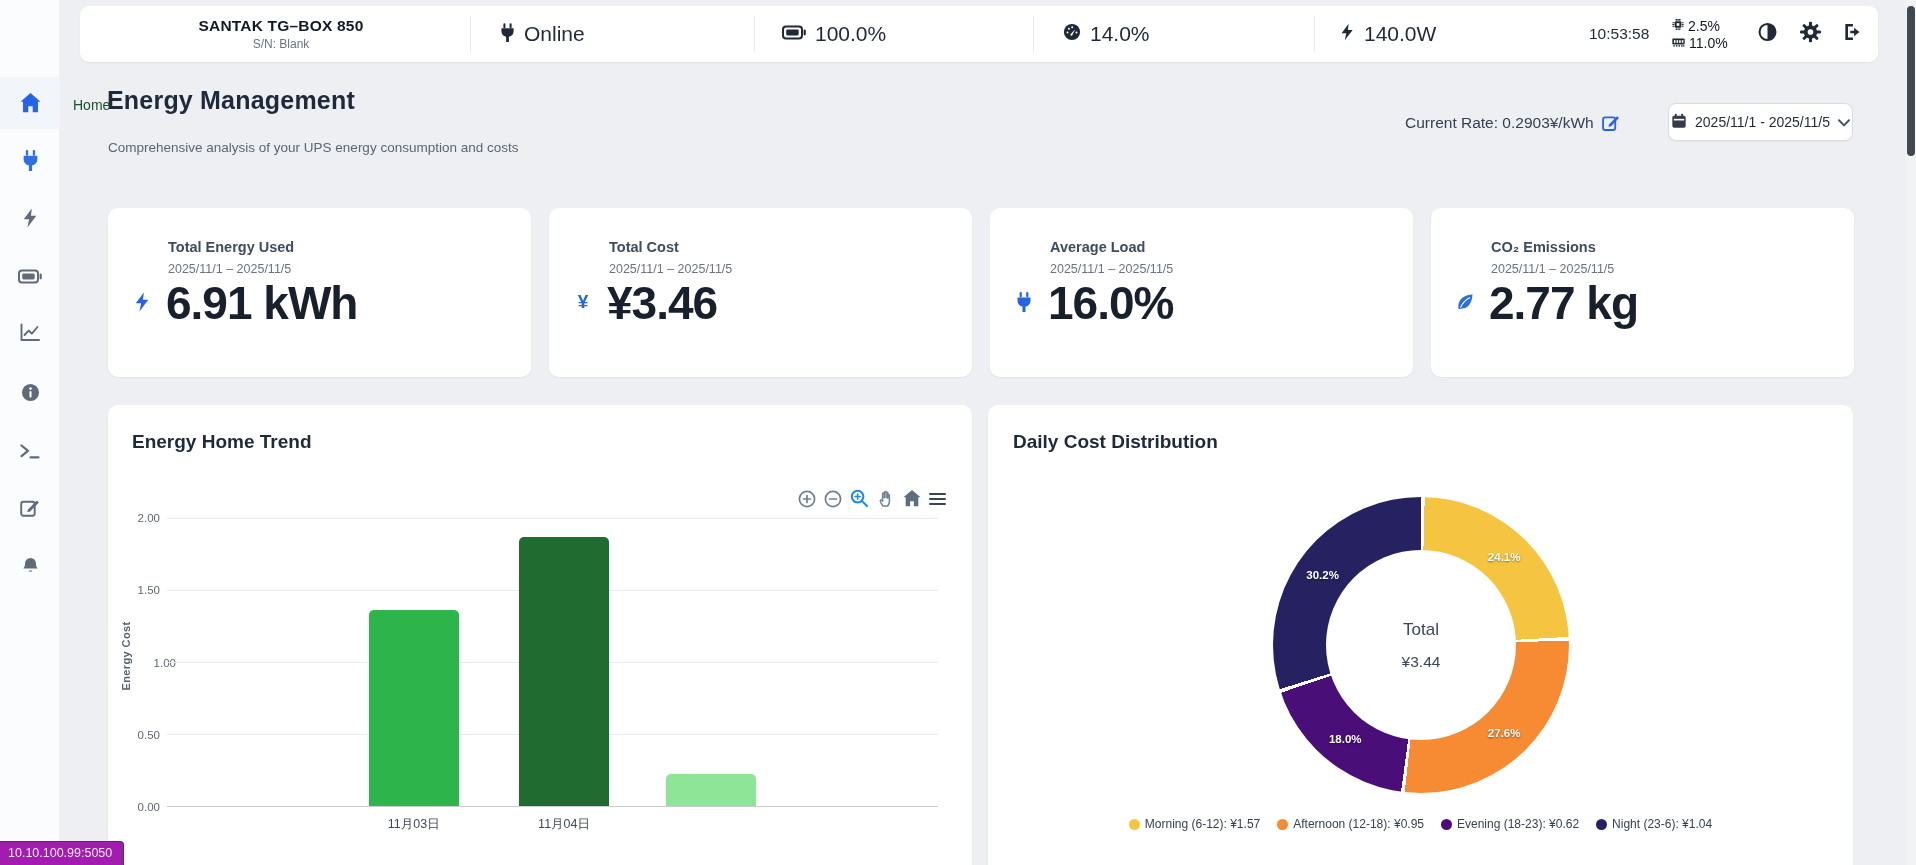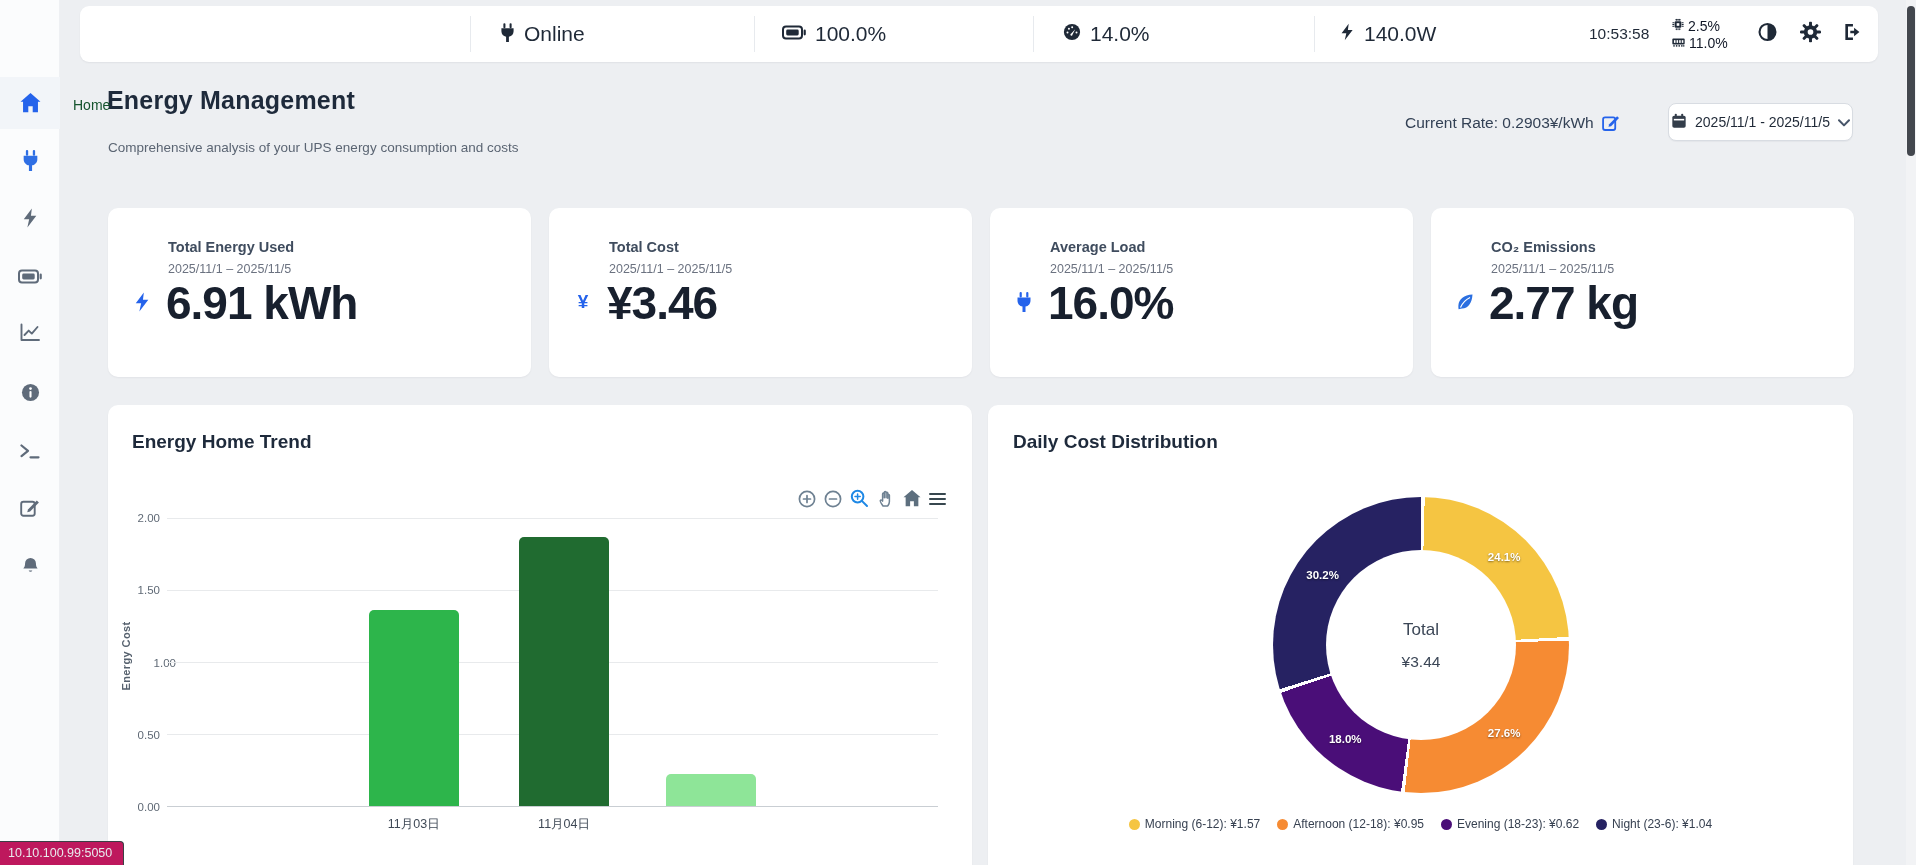--- a/index.html
+++ b/index.html
@@ -65,21 +65,21 @@
   .donut-hole { position:absolute; left:53px; top:53px; width:190px; height:190px; border-radius:50%; background:#ffffff; }
   .donut-label { position:absolute; transform:translate(-50%,-50%); font-size:11.5px; font-weight:bold; color:#ffffff; text-shadow:0 1px 2px rgba(0,0,0,.45); }
   .donut-center { position:absolute; left:50%; top:50%; transform:translate(-50%,-50%); text-align:center; }
   .donut-center .t1 { font-size:17px; color:#3b4656; margin-bottom:13px; }
   .donut-center .t2 { font-size:15.5px; color:#3b4656; }
   .donut-legend { position:absolute; left:0; right:0; top:412px; display:flex; justify-content:center; gap:17px; }
   .legend-item { display:flex; align-items:center; gap:5px; font-size:12px; color:#374151; cursor:pointer; }
   .legend-dot { width:11px; height:11px; border-radius:50%; }
 
   
-  .status-url { position:absolute; left:0; bottom:0; background:#be185d; color:#e8eaed; font-size:12.5px; padding:4px 11px 5px 8px; border-top-right-radius:4px; border:1px solid #3c4045; border-left:none; border-bottom:none; z-index:10; }
+  .status-url { position:absolute; left:0; bottom:0; background:#a21caf; color:#e8eaed; font-size:12.5px; padding:4px 11px 5px 8px; border-top-right-radius:4px; border:1px solid #3c4045; border-left:none; border-bottom:none; z-index:10; }
 </style>
 </head>
 <body>
 
 <div class="screen">
 
   <nav class="sidebar">
     <div class="side-item active" style="top:77px;">
       <span>
         <svg width="21" height="20" viewBox="0 0 20 19" fill="#2563eb">
@@ -149,20 +149,24 @@
       <span>
         <svg width="19" height="20" viewBox="0 0 20 20" fill="#5f6b7a">
             <path d="M10 1.5A5.7 5.7 0 0 0 4.3 7.2c0 4.2-1.9 5.5-1.9 5.5h15.2s-1.9-1.3-1.9-5.5A5.7 5.7 0 0 0 10 1.5z"></path>
             <path d="M8.1 14.8a2 2 0 0 0 3.8 0z"></path>
           </svg>
       </span>
     </div>
   </nav>
 
   <header class="topbar">
+    <div class="tb-sec device-block">
+      <div class="device-name">SANTAK TG–BOX 850</div>
+      <div class="device-serial">S/N: Blank</div>
+    </div>
     <div class="tb-divider" style="left:390px;"></div>
 
     <div class="tb-sec" style="left:420px;">
       <span>
         <svg width="15" height="19" viewBox="0 0 16 20" fill="#1f2937">
             <rect x="3.6" y="0" width="2.2" height="5.5" rx="1"></rect>
             <rect x="10.2" y="0" width="2.2" height="5.5" rx="1"></rect>
             <path d="M1.5 5.5h13v3.2c0 3-2.1 5.4-5 5.9V20H6.5v-5.4c-2.9-.5-5-2.9-5-5.9z"></path>
           </svg>
       </span>

